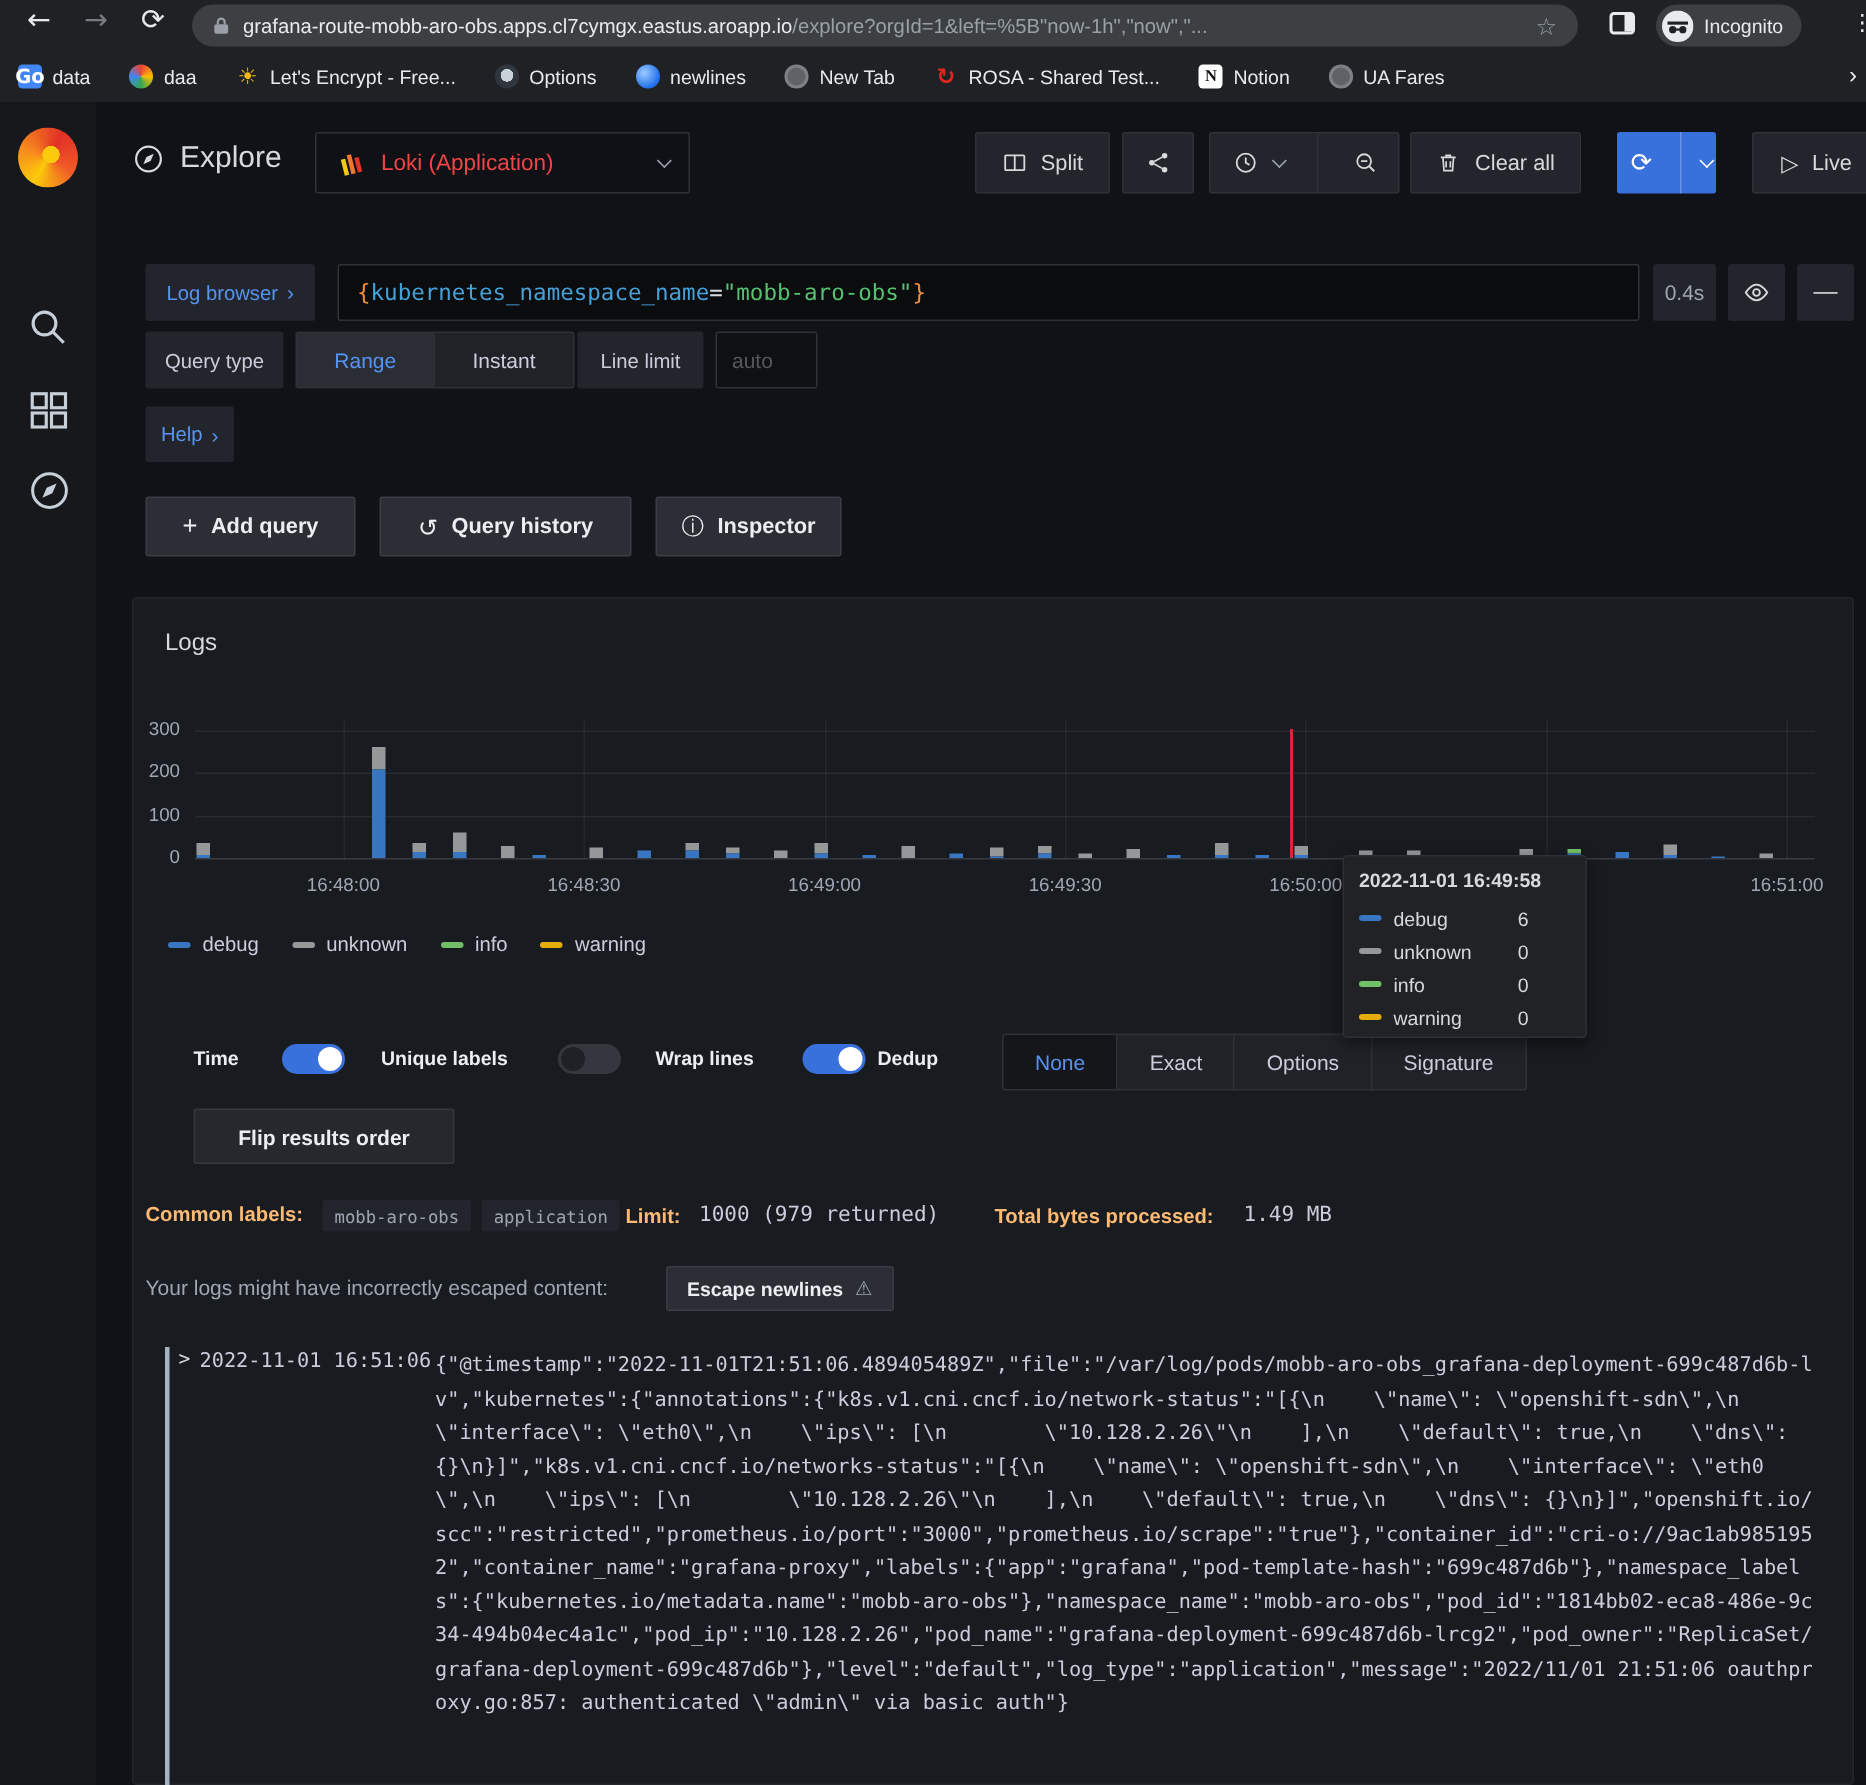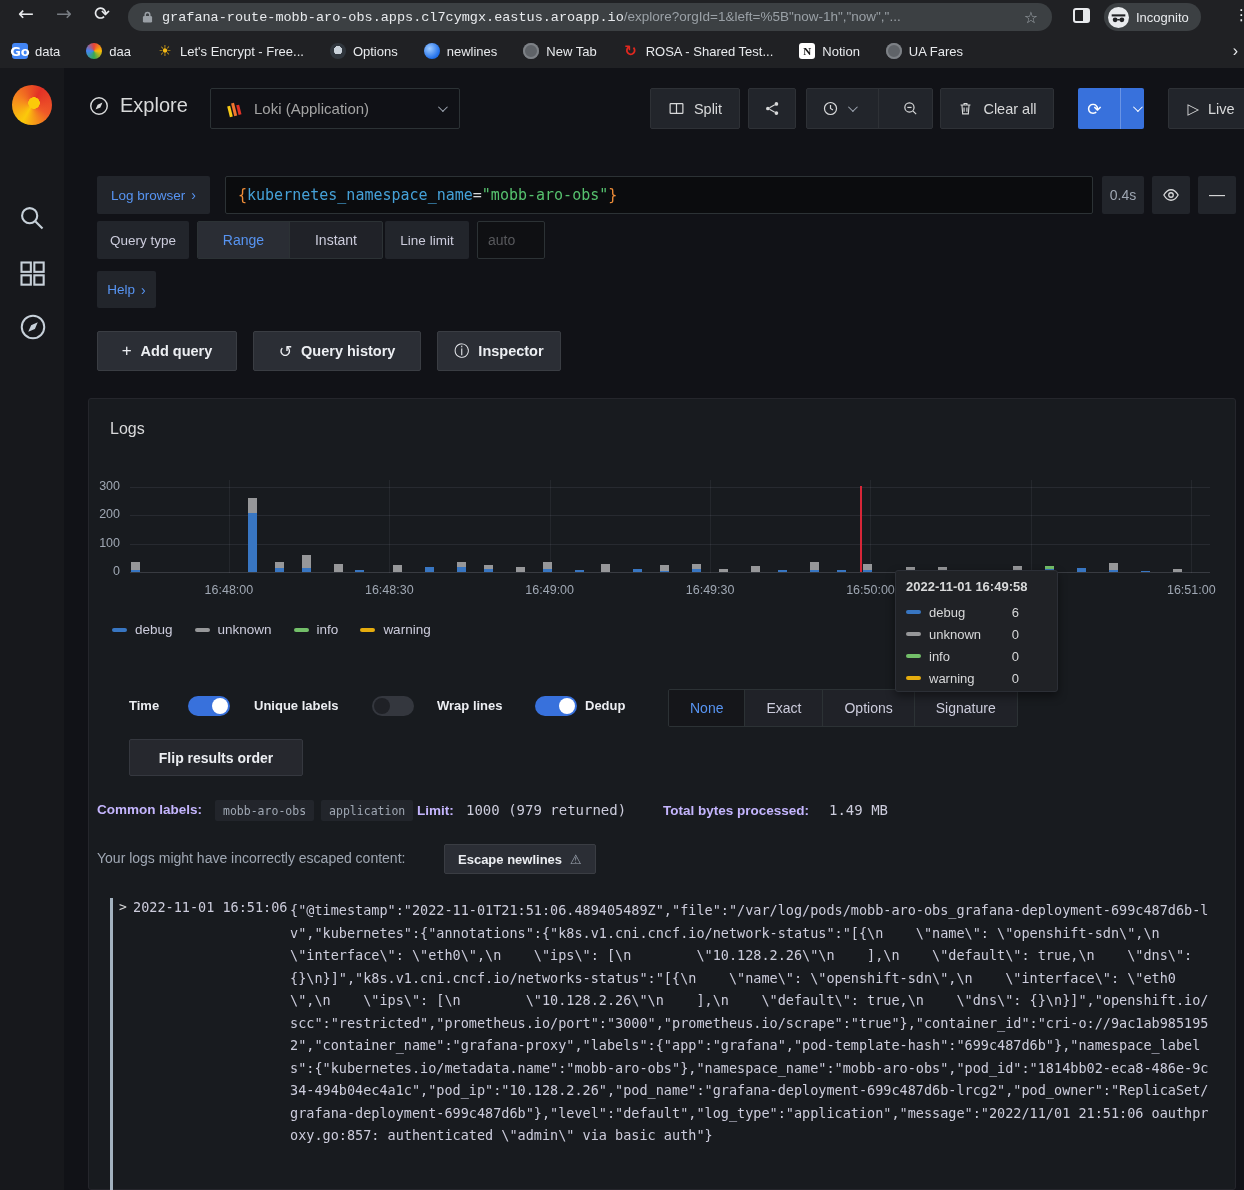--- a/index.html
+++ b/index.html
@@ -8,21 +8,21 @@
           background:#111217; font-family:"Liberation Sans", sans-serif; }
 
   
   .chrome-top { position:absolute; left:0; top:0; width:1244px; height:34px; background:#202124; }
   .nav-ic { position:absolute; top:2px; font-size:19px; color:#e8eaed; cursor:pointer;
             font-family:"DejaVu Sans", sans-serif; }
   .nav-ic.fwd { color:#777c82; }
   .url-bar { position:absolute; left:128px; top:3px; width:924px; height:28px; border-radius:14px;
              background:#3c4043; display:flex; align-items:center; padding:0 14px; gap:9px; }
   .url-text { font-size:13.5px; white-space:nowrap; overflow:hidden; flex:1; }
-  .url-domain { color:#e8eaed;font-family:Liberation Mono, monospace; }
+  .url-domain { color:#e8eaed; }
   .url-path { color:#9aa0a6; }
   .star { color:#9aa0a6; font-size:16px; font-family:"DejaVu Sans", sans-serif; }
   .side-panel { position:absolute; left:1073px; top:8px; width:17px; height:15px;
                 border:2px solid #e8eaed; border-radius:3px; }
   .side-panel::after { content:""; position:absolute; right:0; top:0; width:5px; height:100%; background:#e8eaed; }
   .incog { position:absolute; left:1104px; top:3px; height:28px; padding:0 12px 0 4px; border-radius:14px;
            background:#3c4043; display:flex; align-items:center; gap:7px; color:#e8eaed; font-size:13px; }
   .kebab { position:absolute; left:1234px; top:6px; color:#e8eaed; font-size:15px;
            font-family:"DejaVu Sans", sans-serif; }
 
@@ -52,21 +52,21 @@
   .side-ic svg { width:100%; height:100%; }
 
   
   .explore-title { position:absolute; left:88px; top:94px; display:flex; align-items:center; gap:10px;
                    color:#d8d9da; }
   .explore-title .t { font-size:20px; font-weight:400; }
   .ic { display:inline-block; color:#d8d9da; }
   .ds-picker { position:absolute; left:210px; top:88px; width:250px; height:41px; border:1px solid #2c3235;
                border-radius:2px; background:#101116; display:flex; align-items:center; gap:11px;
                padding:0 14px; cursor:pointer; }
-  .ds-picker .name { color:#a3a3a3; font-size:15px; flex:1; }
+  .ds-picker .name { color:#ef4444; font-size:15px; flex:1; }
   .chev { width:7px; height:7px; border-right:1.6px solid #9fa7b3; border-bottom:1.6px solid #9fa7b3;
           transform:rotate(45deg) translateY(-2px); }
   .hbtn { position:absolute; top:88px; height:41px; border:1px solid #2e3136; border-radius:2px;
           background:#22252b; display:flex; align-items:center; justify-content:center; gap:9px;
           color:#d8d9da; font-size:14.5px; font-weight:500; cursor:pointer; }
   .hbtn svg { width:17px; height:17px; }
   .glyph { font-family:"DejaVu Sans", sans-serif; }
   #btn-refresh { background:#3871dc; border:none; padding:0; }
   #btn-refresh .seg1 { width:45px; text-align:center; color:#fff; font-size:17px; }
   #btn-refresh .divv { width:1px; height:100%; background:rgba(255,255,255,0.25); }
@@ -138,21 +138,21 @@
   .toggle.on::after { content:""; position:absolute; right:2px; top:2px; width:16px; height:16px;
                       border-radius:50%; background:#fff; }
   .toggle.off { background:#34373e; }
   .toggle.off::after { content:""; position:absolute; left:2px; top:2px; width:16px; height:16px;
                        border-radius:50%; background:#1f2126; }
   .flip-btn { position:absolute; left:129px; top:739px; width:174px; height:37px; background:#26282e;
               border:1px solid #35383f; border-radius:2px; color:#eceef2; font-size:14px; font-weight:600;
               display:flex; align-items:center; justify-content:center; cursor:pointer; }
 
   
-  .metalabel { position:absolute; color:#c4b5fd; font-size:13.5px; font-weight:600; }
+  .metalabel { position:absolute; color:#fdba74; font-size:13.5px; font-weight:600; }
   .metamono  { position:absolute; color:#ccccdc; font-size:14px; font-family:"DejaVu Sans Mono", monospace; }
   .lbl-badge { height:21px; background:#22252b; border-radius:2px; color:#9fa7b3; font-size:11.5px;
                font-family:"DejaVu Sans Mono", monospace; display:inline-flex; align-items:center;
                padding:0 8px; margin-right:7px; }
   #label-badges { position:absolute; left:215px; top:800px; }
   .esc-note { position:absolute; left:97px; top:850px; color:#9fa7b3; font-size:14px; }
   .esc-btn { position:absolute; left:444px; top:844px; height:30px; padding:0 13px; background:#2b2e35;
              border:1px solid #3a3d43; border-radius:2px; color:#eceef2; font-size:13px; font-weight:600;
              display:flex; align-items:center; gap:8px; cursor:pointer; }
   .esc-btn .warn { color:#9fa7b3; font-size:13px; font-family:"DejaVu Sans", sans-serif; font-weight:400; }

